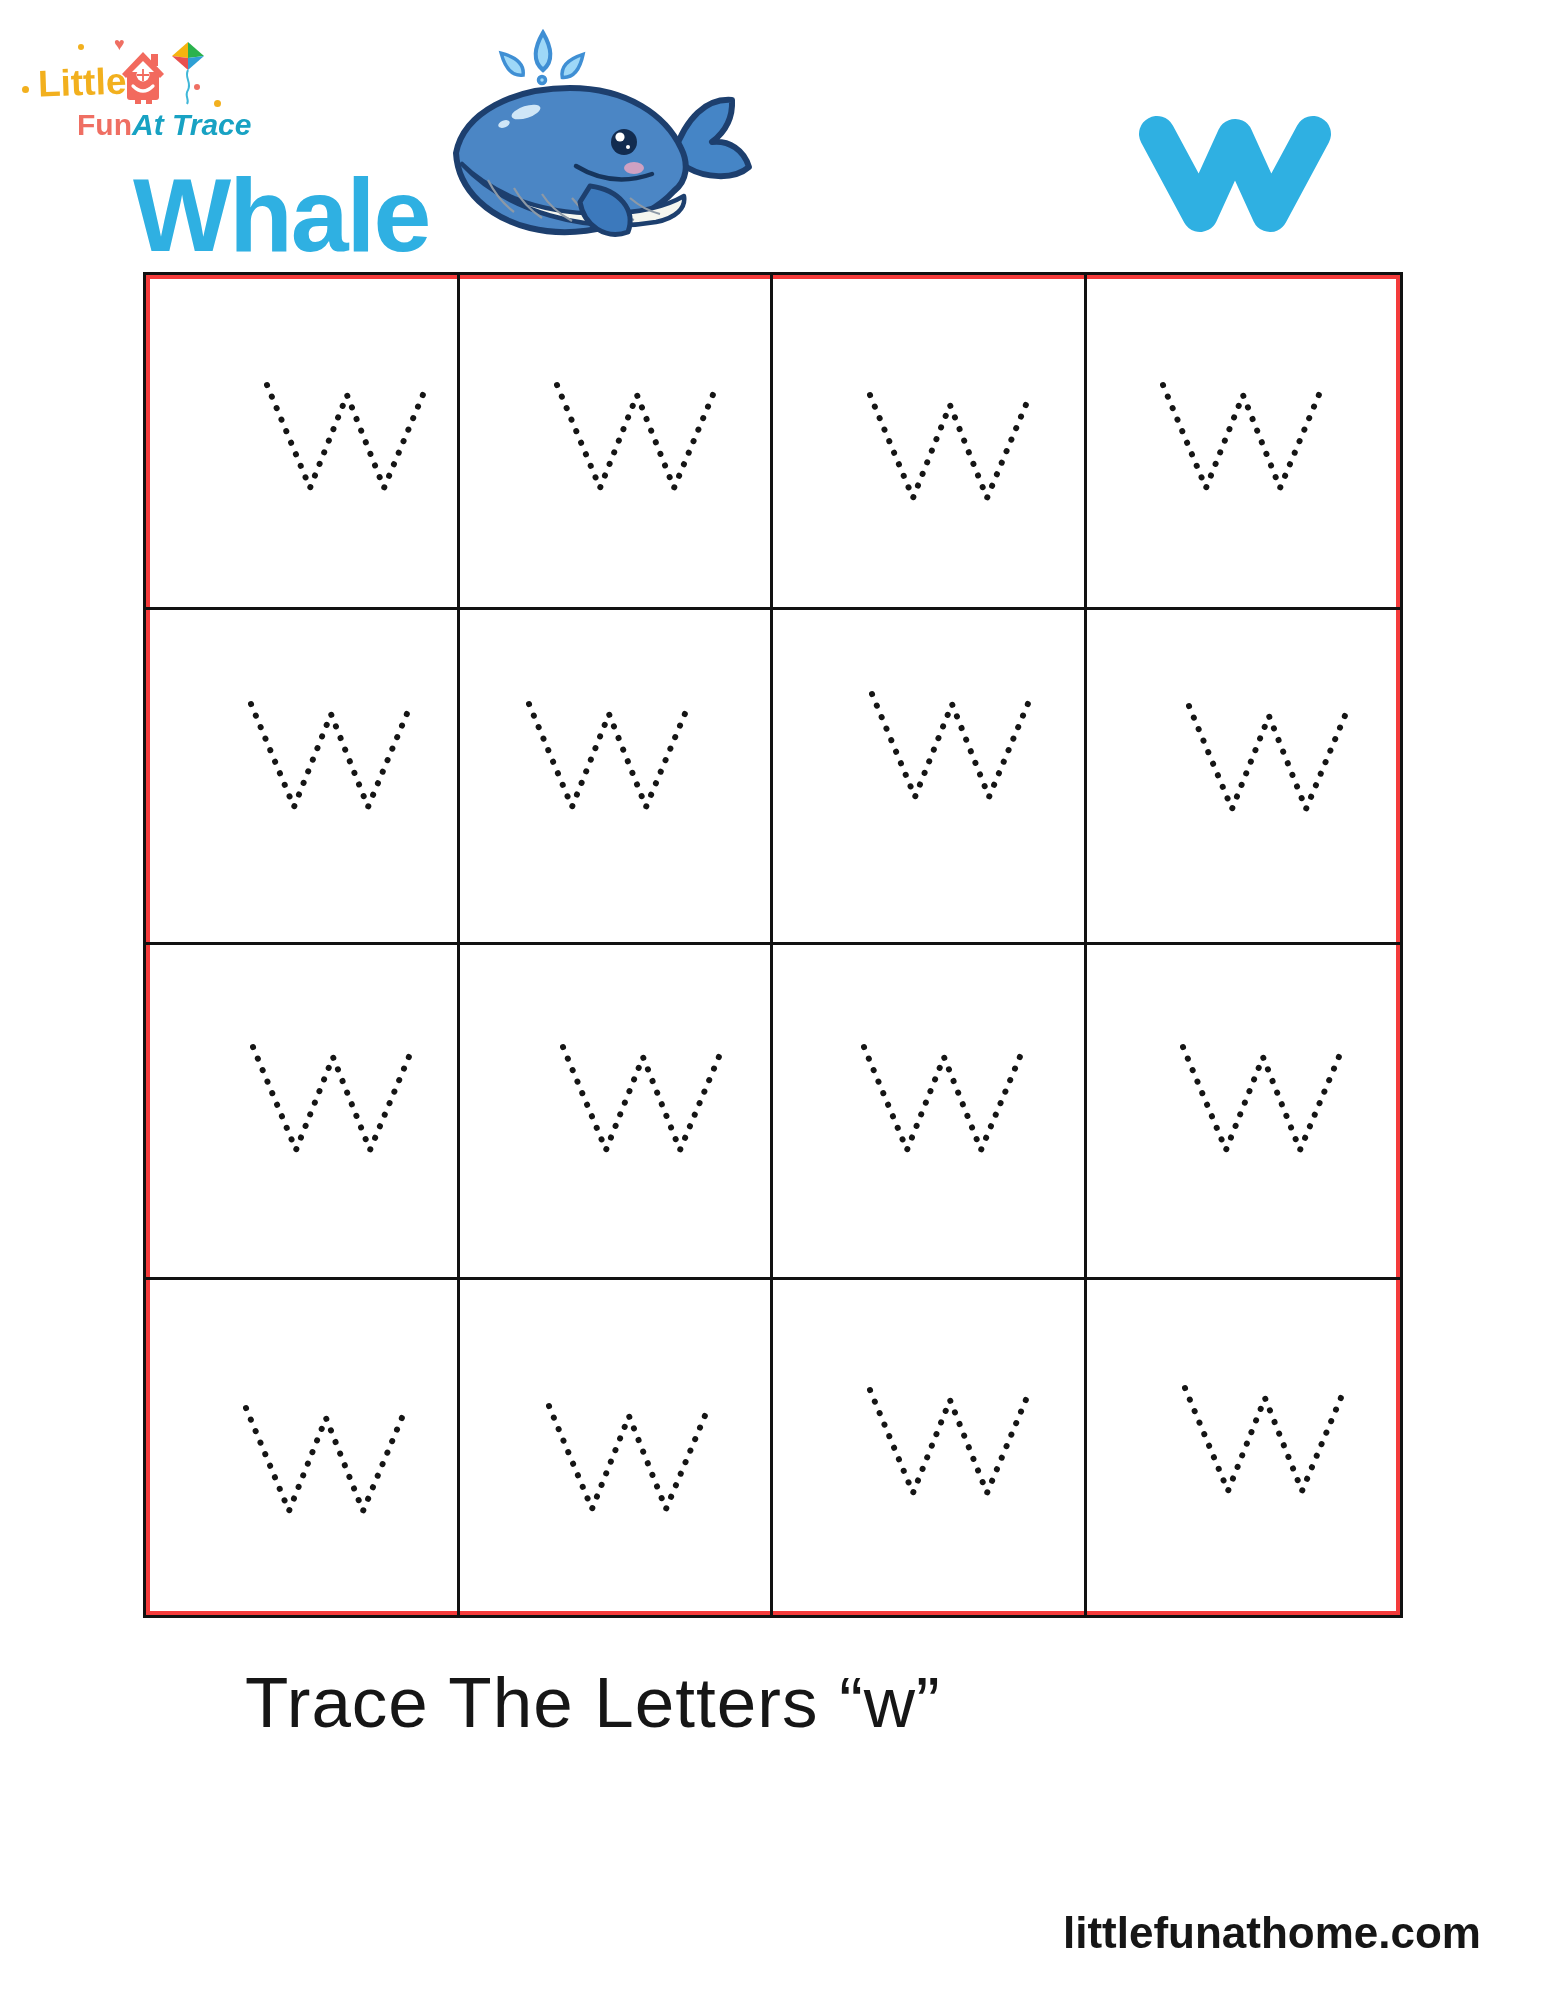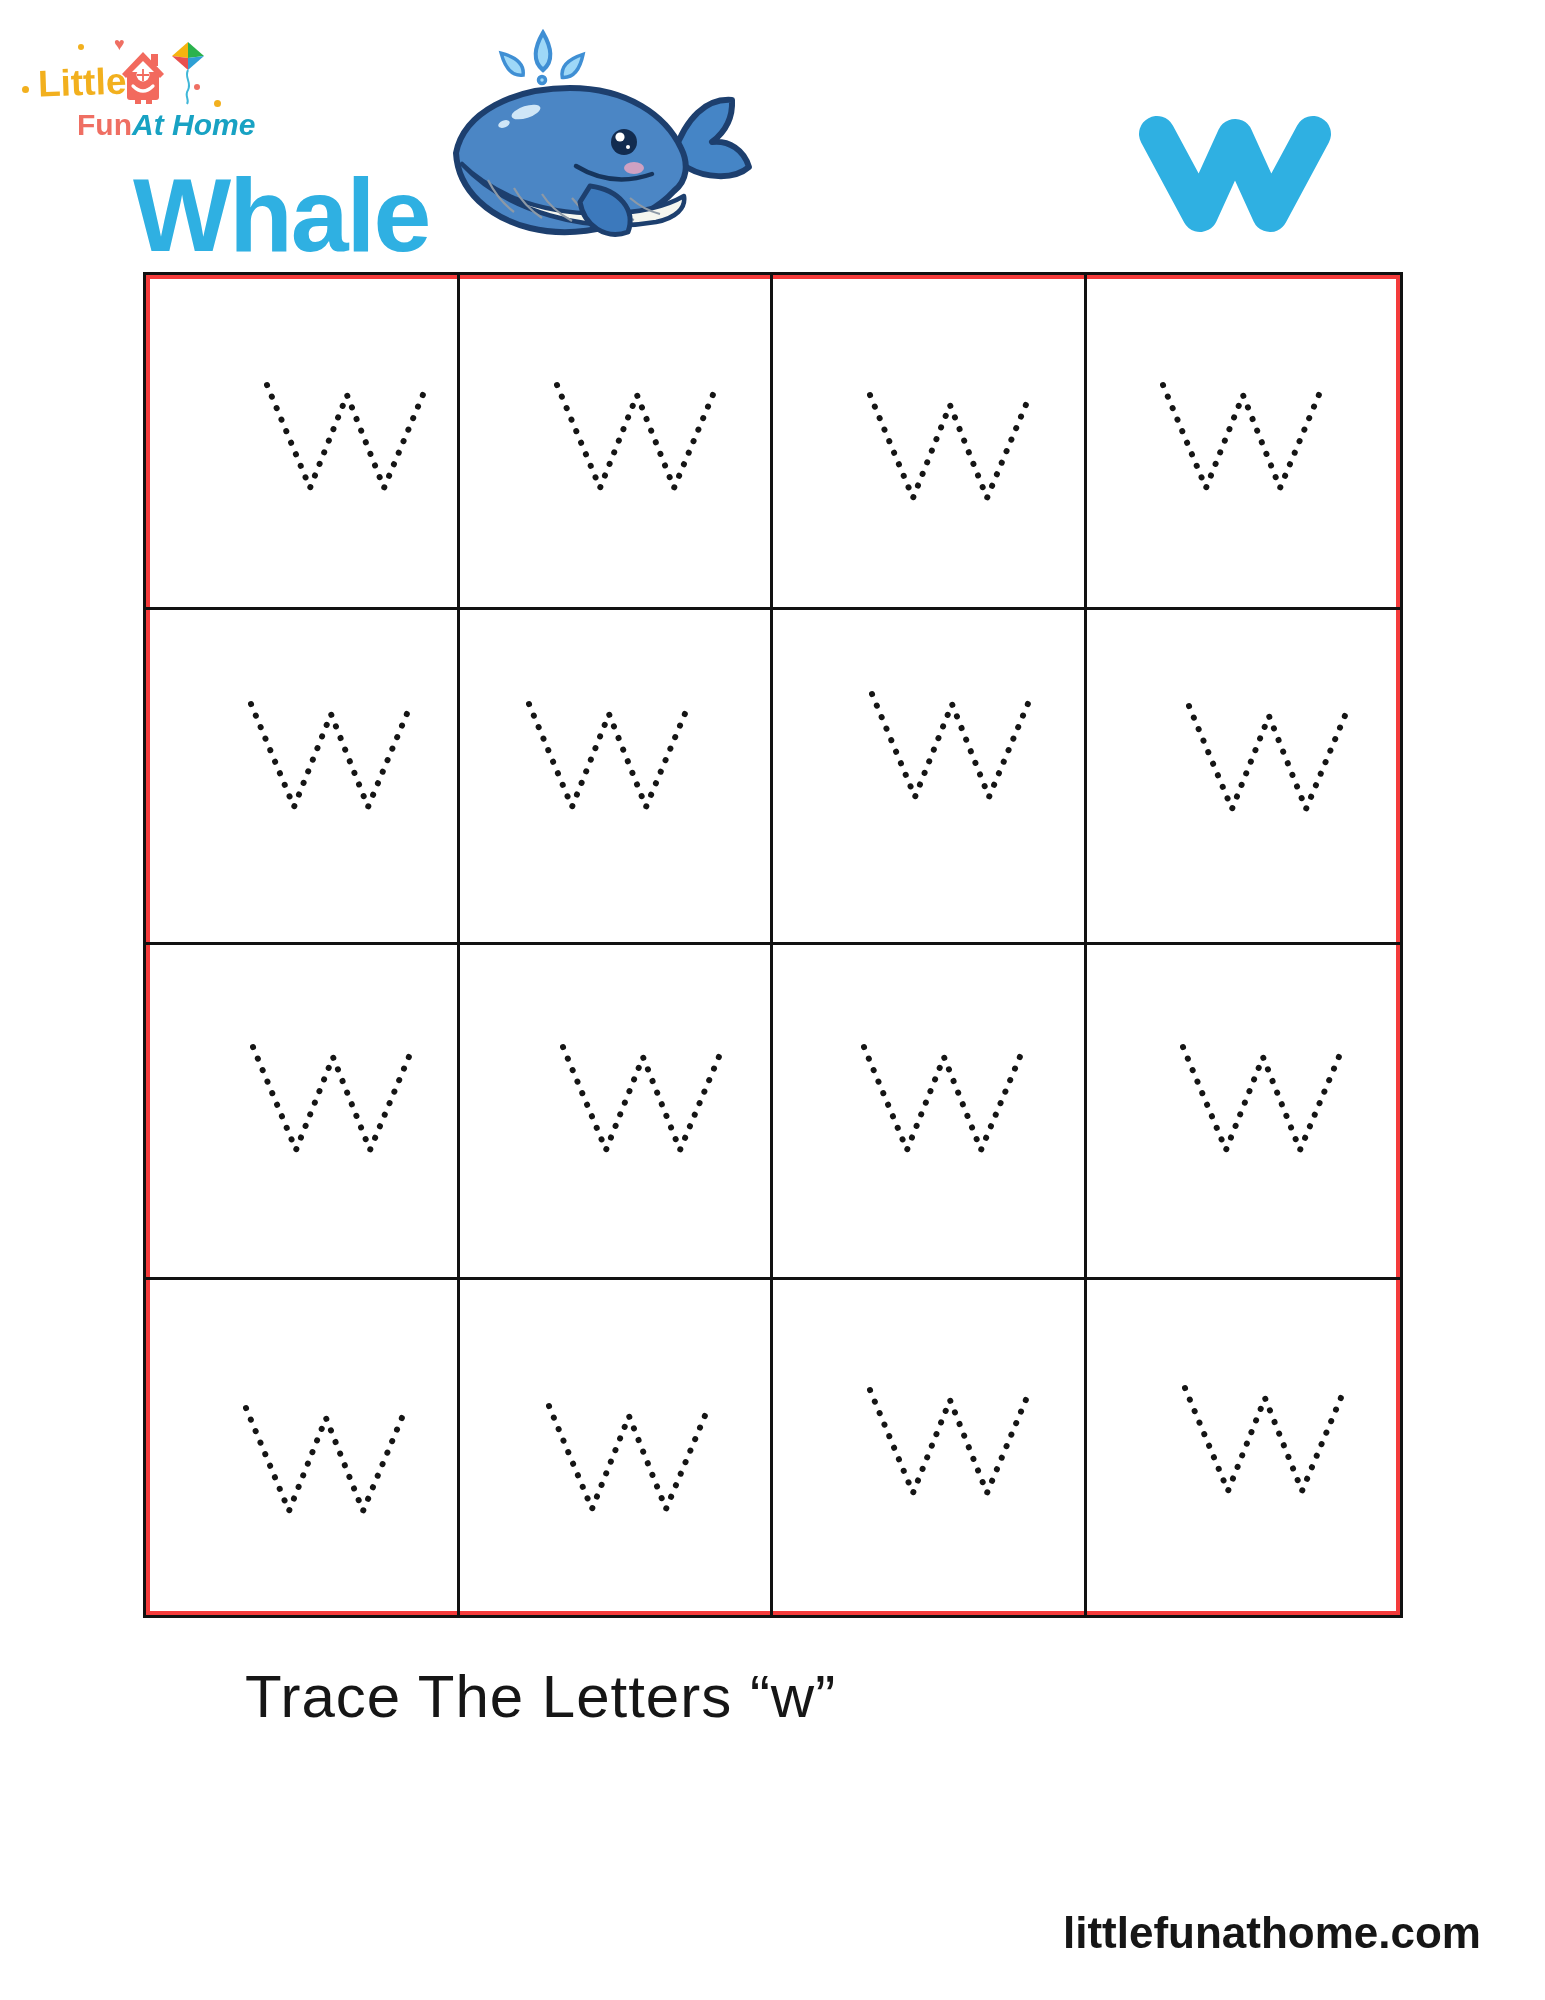--- a/index.html
+++ b/index.html
@@ -37,40 +37,40 @@
   .grid-cells{position:absolute;inset:0;display:grid;
               grid-template-columns:repeat(4,1fr);grid-template-rows:repeat(4,1fr);}
   .cell{position:relative;border-right:3px solid var(--grid-line);border-bottom:3px solid var(--grid-line);}
   .cell:nth-child(4n){border-right:none;}
   .cell:nth-child(n+13){border-bottom:none;}
   .dw{position:absolute;}
   .dw polyline{fill:none;stroke:#151515;stroke-width:6;
                stroke-dasharray:0.1 12.4;stroke-linecap:round;stroke-linejoin:round;}
 
   
-  .instruction{position:absolute;left:245px;top:1662px;font-size:60px;font-weight:500;
+  .instruction{position:absolute;left:245px;top:1662px;font-size:71px;font-weight:500;
                color:var(--text-black);letter-spacing:1px;}
   .name-line{position:absolute;left:245px;top:1786px;font-size:84px;font-weight:500;
              color:var(--text-black);white-space:nowrap;}
   .name-dots{letter-spacing:3px;}
   .website{position:absolute;right:64px;top:1908px;font-size:44px;font-weight:700;
            color:var(--text-black);letter-spacing:0px;}
 
   
   .whale-art .outline{stroke:var(--outline-navy);stroke-linejoin:round;stroke-linecap:round;}
 </style>
 </head>
 <body>
 
 <div class="page">
 
   <div class="logo">
     <div class="logo-little">Little</div>
     <div class="logo-line2">
-      <span class="logo-fun">Fun</span><span class="logo-at">At</span><span class="logo-home"> Home</span>
+      <span class="logo-fun">Fun</span><span class="logo-at">At</span><span class="logo-home"> Trace</span>
     </div>
     <svg class="logo-house" width="52" height="56" viewBox="0 0 52 56">
       <rect x="33" y="6" width="7" height="12" fill="#f26a5e"></rect>
       <path d="M4,26 L25,4 L46,26 L42,30 L25,13 L8,30 Z" fill="#f26a5e"></path>
       <rect x="9" y="24" width="32" height="28" rx="3" fill="#f26a5e"></rect>
       <circle cx="25" cy="27" r="6.5" fill="#fff"></circle>
       <path d="M25,21 V33 M19,27 H31" stroke="#f26a5e" stroke-width="1.8"></path>
       <path d="M15,38 Q25,48 35,38" stroke="#fff" stroke-width="3.2" fill="none" stroke-linecap="round"></path>
       <rect x="17" y="50" width="6" height="6" fill="#f26a5e"></rect>
       <rect x="28" y="50" width="6" height="6" fill="#f26a5e"></rect>

